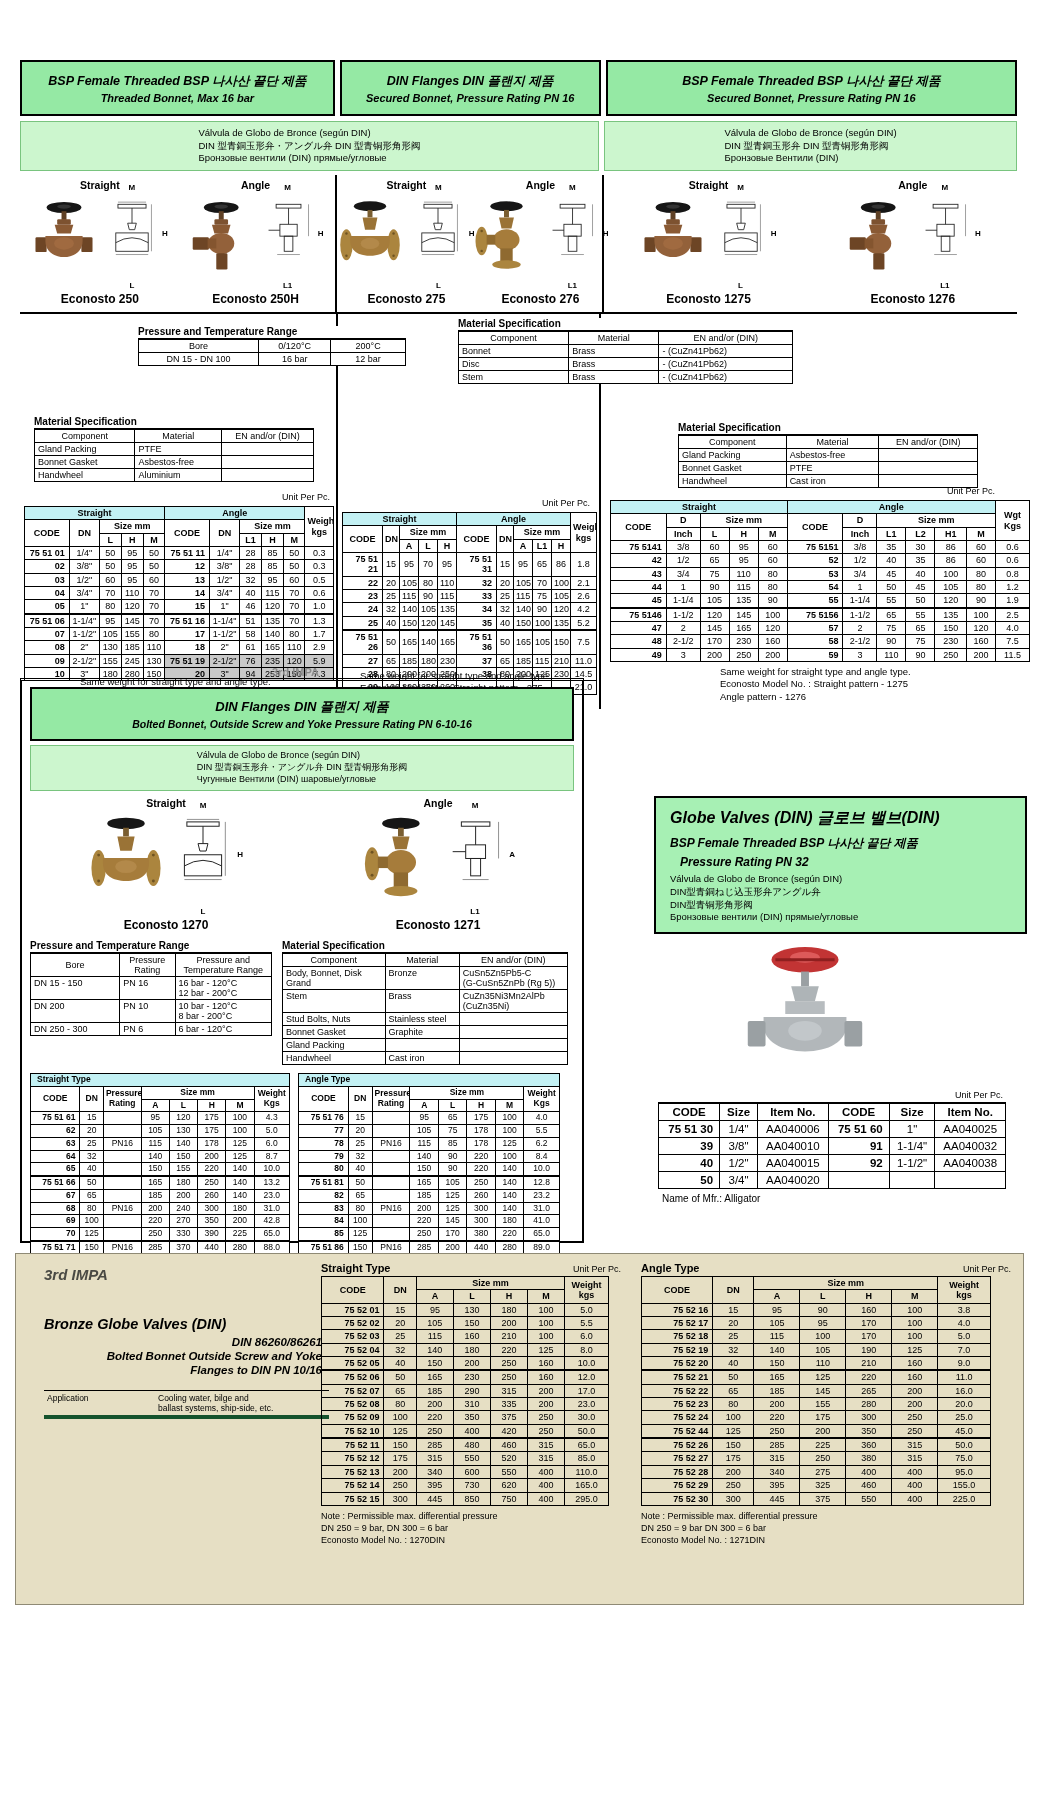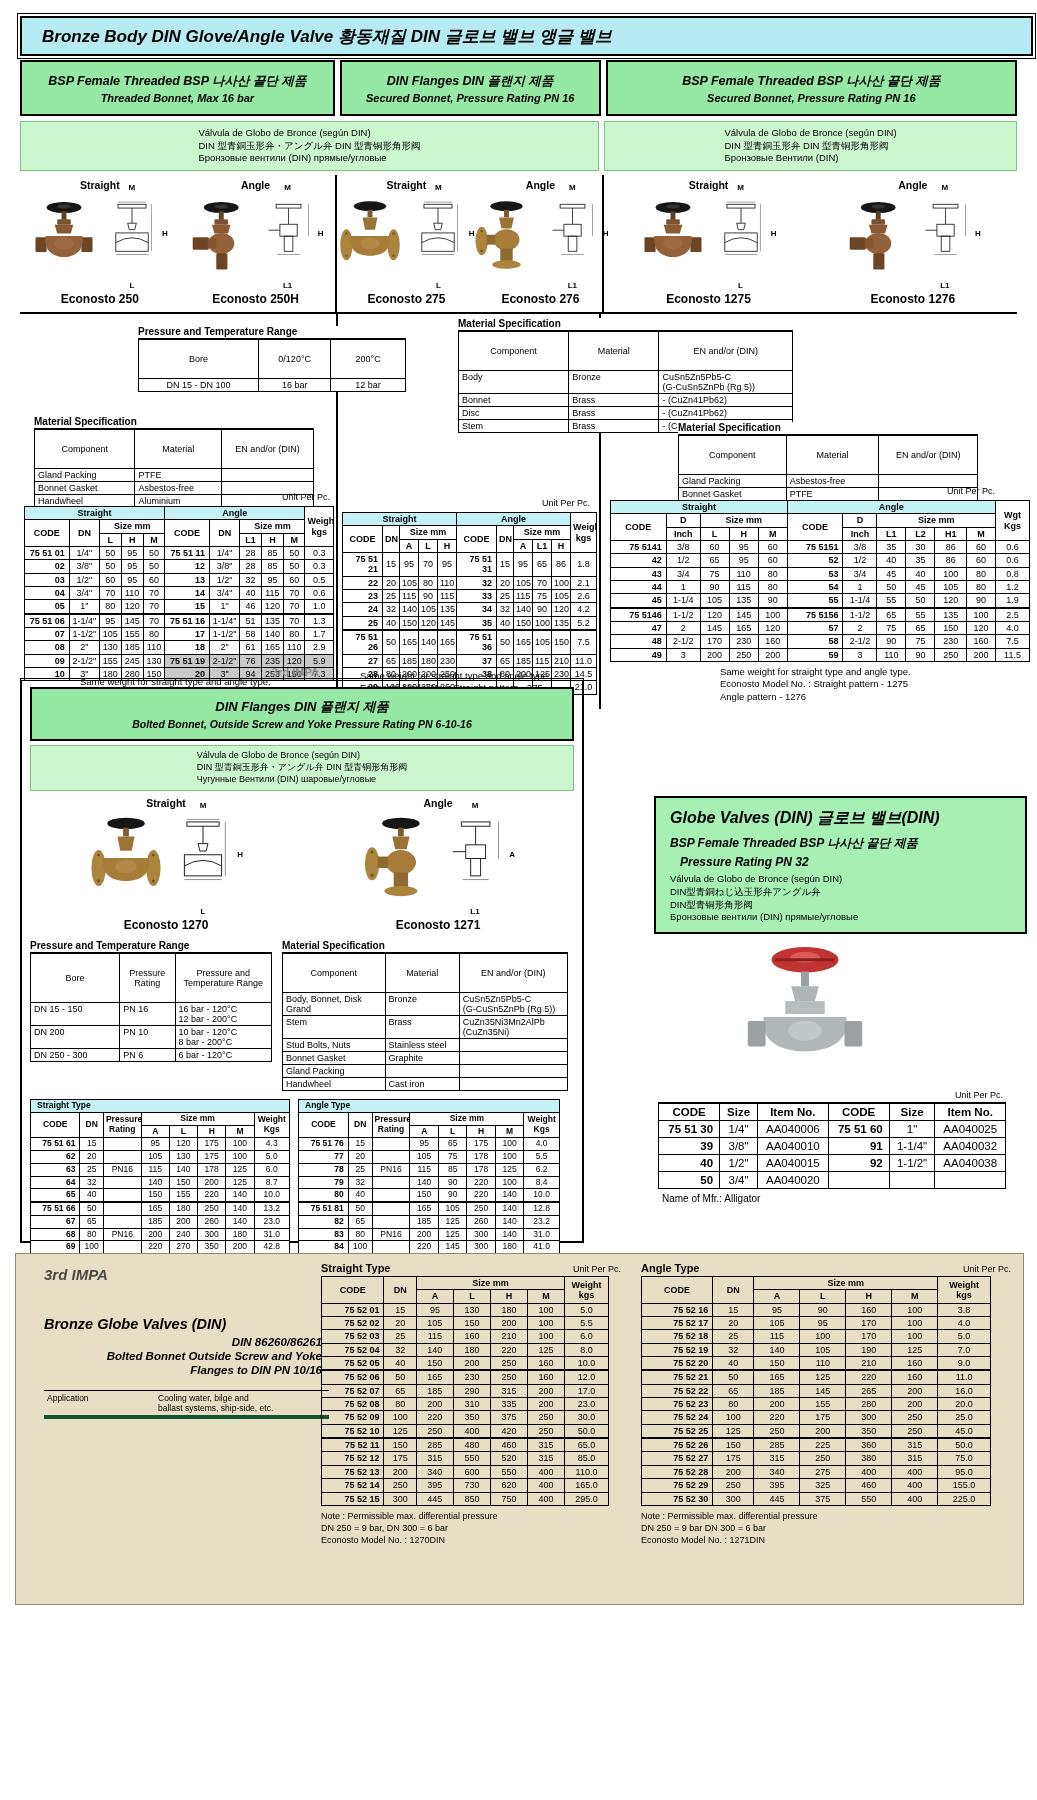--- a/index.html
+++ b/index.html
@@ -33,21 +33,21 @@
   .dg2{width:62px;height:92px;}
   .dgwrap .dm{position:absolute;top:-9px;left:50%;transform:translateX(-50%);font-size:8px;font-weight:bold;}
   .dgwrap .dh{position:absolute;right:-9px;top:42%;font-size:8px;font-weight:bold;}
   .dgwrap .dl{position:absolute;bottom:-10px;left:50%;transform:translateX(-50%);font-size:8px;font-weight:bold;}
   .caption{font-size:12px;font-weight:bold;margin-top:12px;}
   
   #s1content{position:relative;height:400px;border-top:0;}
   .abs{position:absolute;}
   .spec-title{font-weight:bold;font-size:10px;margin-bottom:1px;}
   table.spec{border-collapse:collapse;width:100%;font-size:9px;}
-  table.spec th{border:1px solid #000;border-top:2px solid #000;padding:14px 3px;font-weight:normal;text-align:center;background:#fff;}
+  table.spec th{border:1px solid #000;border-top:2px solid #000;padding:1px 3px;font-weight:normal;text-align:center;background:#fff;}
   table.spec td{border-left:1px solid #000;border-right:1px solid #000;border-bottom:1px solid #000;
     padding:1px 3px;text-align:left;vertical-align:top;white-space:pre-line;}
   table.spec.ctr td{text-align:center;}
   .unit{font-size:9px;text-align:right;}
   table.tbl{border-collapse:collapse;table-layout:fixed;font-size:9px;background:#fff;}
   table.tbl th,table.tbl td{border:1px solid #000;padding:1px 2px;text-align:center;line-height:1.15;white-space:pre-line;overflow:hidden;}
   table.tbl thead th{font-weight:bold;}
   th.cyan{background:#c3f1f4;}
   table.tbl tr.sep td{border-top:2px solid #000;}
   td.hl{background:#c9c9c9;}
@@ -174,23 +174,20 @@
       <path d="M18,78 h84 v8 c0,17 -18,27 -42,27 s-42,-10 -42,-27 z" fill="#b2b7ba"></path>
       <rect x="2" y="82" width="18" height="26" rx="2" fill="#9aa0a3"></rect>
       <rect x="100" y="82" width="18" height="26" rx="2" fill="#9aa0a3"></rect>
       <ellipse cx="60" cy="92" rx="17" ry="10" fill="#c2c7ca"></ellipse>
     </g>
   </defs>
 </svg>
 
 <div id="page">
 
-  <div id="titlebar">
-    <span>Bronze Body DIN Glove/Angle Valve        황동재질  DIN  글로브  밸브   앵글  밸브</span>
-  </div>
 
   <div id="sec1">
     <div class="hdr-row">
       <div class="hdr-box" style="width:312px">
         <div class="l1">BSP Female Threaded     BSP 나사산 끝단 제품</div>
         <div class="l2">Threaded Bonnet,      Max 16 bar</div>
       </div>
       <div class="hdr-box" style="width:258px">
         <div class="l1">DIN Flanges          DIN 플랜지 제품</div>
         <div class="l2">Secured Bonnet,   Pressure Rating PN 16</div>
@@ -349,26 +346,20 @@
         <table class="spec">
           <thead>
               <tr>
             <th style="width:33%">Component</th>
             <th style="width:27%">Material</th>
             <th style="width:40%">EN and/or (DIN)</th>
           </tr>
             </thead>
           <tbody>
               <tr>
-                <td>Body</td>
-                <td>Bronze</td>
-                <td>CuSn5Zn5Pb5-C
-(G-CuSn5ZnPb (Rg 5))</td>
-              </tr>
-              <tr>
                 <td>Bonnet</td>
                 <td>Brass</td>
                 <td>- (CuZn41Pb62)</td>
               </tr>
               <tr>
                 <td>Disc</td>
                 <td>Brass</td>
                 <td>- (CuZn41Pb62)</td>
               </tr>
               <tr>
@@ -1807,21 +1798,21 @@
             <tr>
               <td>75 52 24</td>
               <td>100</td>
               <td>220</td>
               <td>175</td>
               <td>300</td>
               <td>250</td>
               <td>25.0</td>
             </tr>
             <tr>
-              <td>75 52 25</td>
+              <td>75 52 44</td>
               <td>125</td>
               <td>250</td>
               <td>200</td>
               <td>350</td>
               <td>250</td>
               <td>45.0</td>
             </tr>
             <tr class="sep">
               <td>75 52 26</td>
               <td>150</td>

